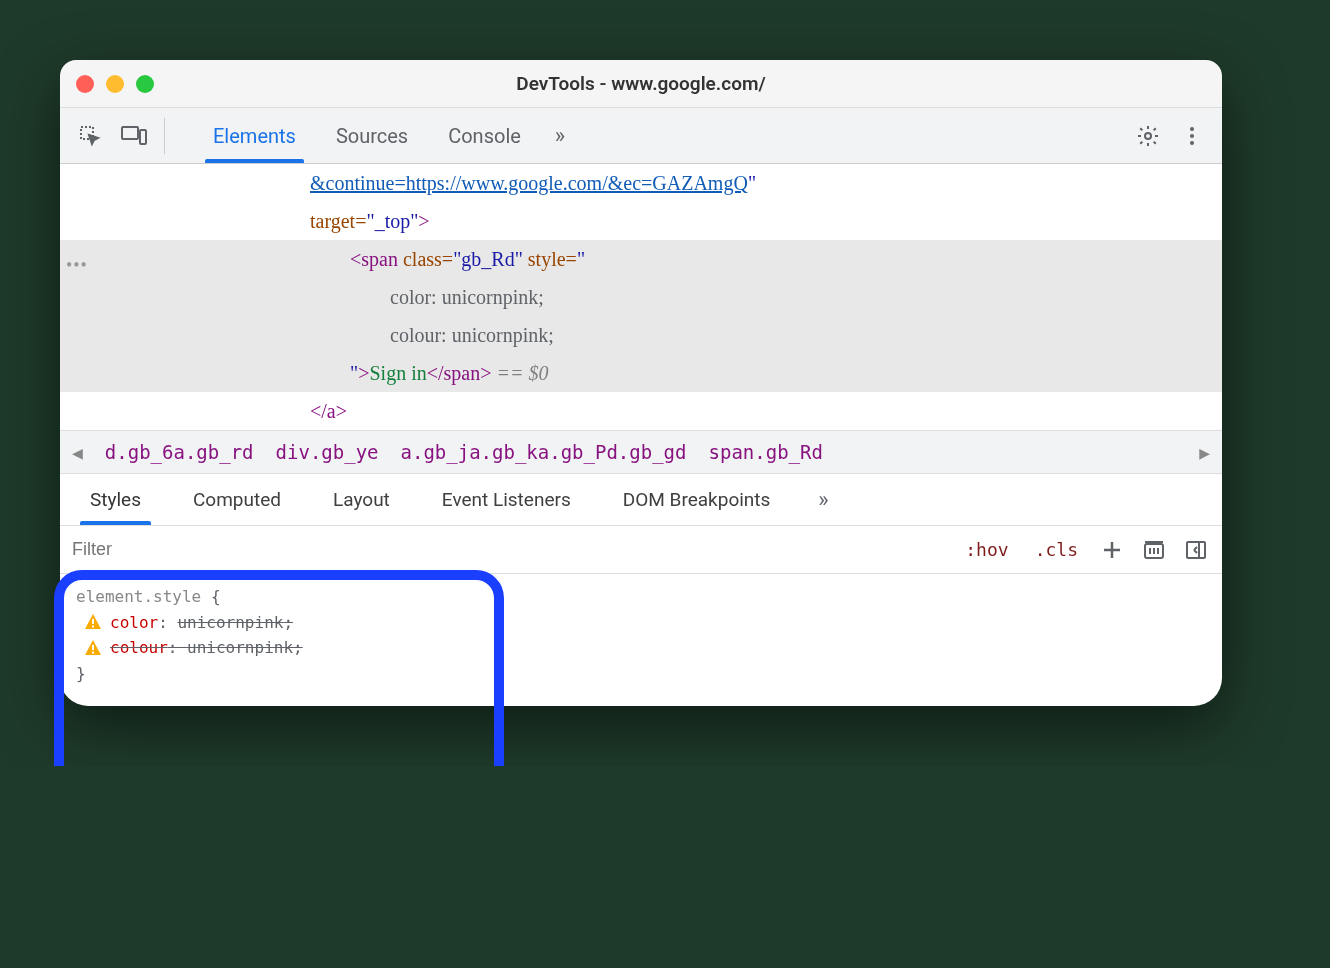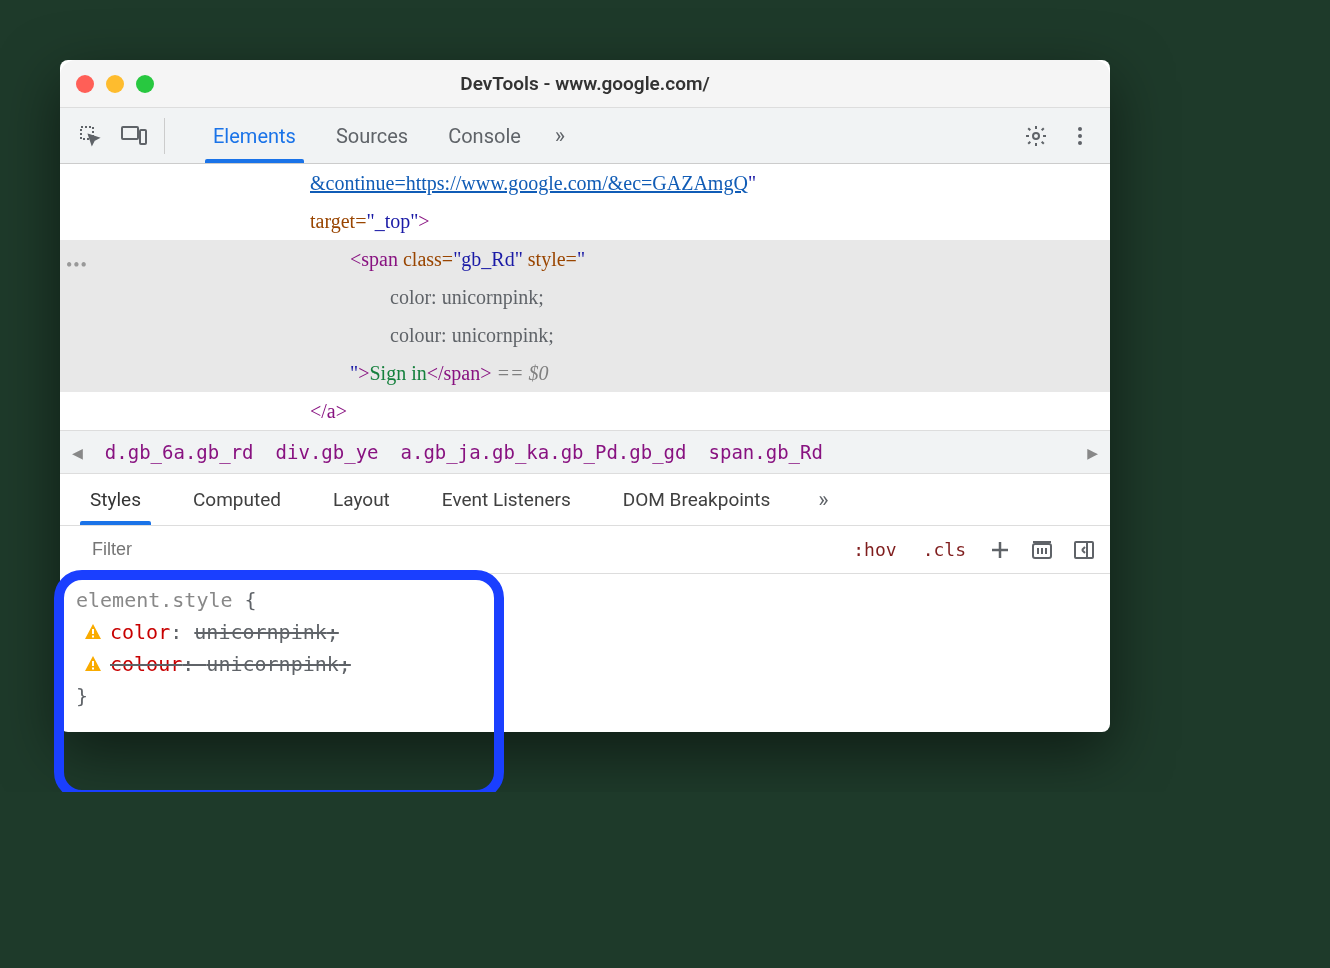--- a/index.html
+++ b/index.html
@@ -2,23 +2,23 @@
 <html><head>
 <meta charset="utf-8">
 <style>
 * { box-sizing: border-box; margin: 0; padding: 0; }
 body {
   font-family: -apple-system, BlinkMacSystemFont, "Segoe UI", Roboto, sans-serif;
   background: #1e3a2a;
   padding: 60px;
 }
 .window {
-  width: 1050px;
+  width: 1162px;
   background: #fff;
-  border-radius: 8px;
+  border-radius: 28px;
   box-shadow: 0 20px 60px rgba(0,0,0,0.5);
   overflow: visible;
   position: relative;
 }
 .titlebar {
   height: 48px;
   background: #f5f5f5;
   border-radius: 16px 16px 0 0;
   display: flex;
   align-items: center;
@@ -143,42 +143,41 @@
   background: #1a73e8;
   border-radius: 2px 2px 0 0;
 }
 .styles-toolbar {
   height: 48px;
   display: flex;
   align-items: center;
   padding: 0 12px;
   border-bottom: 1px solid #ddd;
   gap: 14px;
-  margin-left: 20px;
 }
 .filter-input {
   flex: 1;
   border: none;
   font-size: 18px;
   color: #888;
   background: transparent;
   outline: none;
 }
 .tb-btn {
   font-size: 18px;
   color: #7f1d1d;
   cursor: pointer;
   padding: 4px 6px;
   font-family: ui-monospace, Menlo, Consolas, monospace;
 }
 .tb-icon { width: 28px; height: 28px; display: flex; align-items: center; justify-content: center; cursor: pointer; color: #5f6368; }
 .styles-body {
   padding: 10px 19px 20px 16px;
   font-family: ui-monospace, Menlo, Consolas, monospace;
-  font-size: 20px;
+  font-size: 16px;
   line-height: 1.6;
   color: #5f6368;
   border-radius: 0 0 16px 16px;
 }
 .rule-selector { color: #888; }
 .rule-line { padding-left: 8px; display: flex; align-items: center; gap: 8px; }
 .warning-triangle {
   width: 18px; height: 18px;
   display: inline-flex; align-items: center; justify-content: center;
 }

